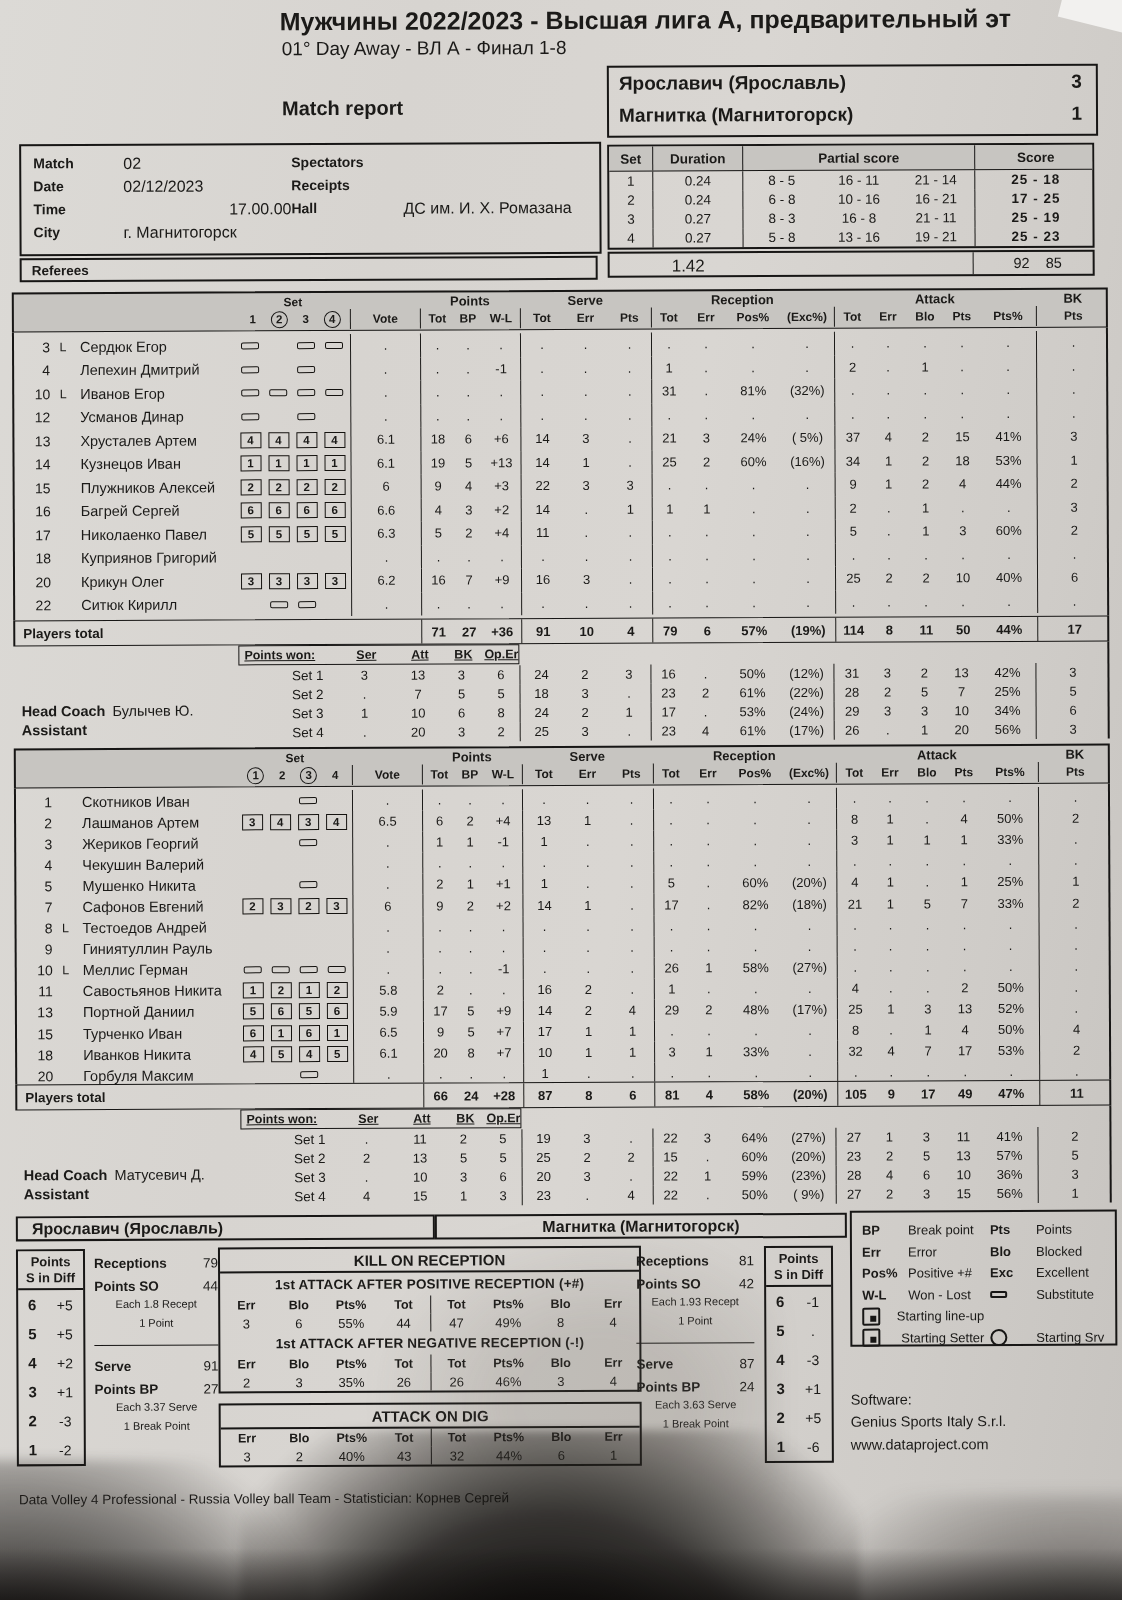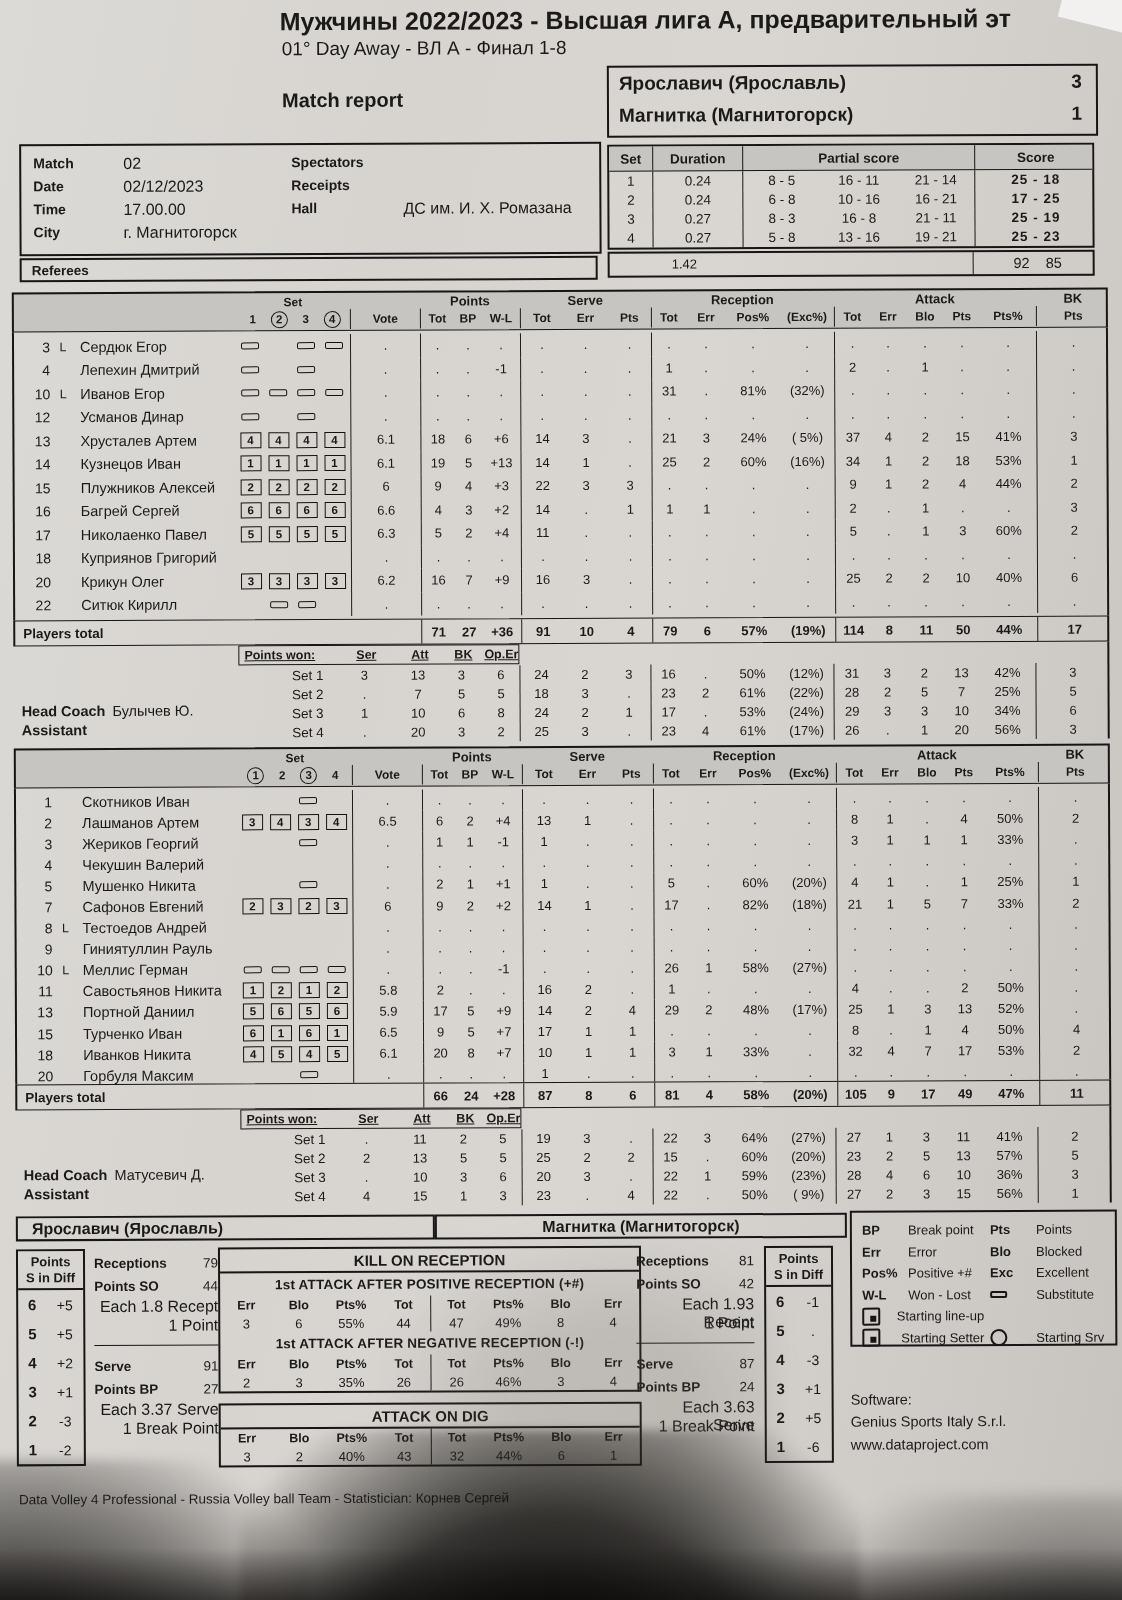--- a/index.html
+++ b/index.html
@@ -4,42 +4,42 @@
 <style>
   html,body{margin:0;padding:0;background:#4a4845;}
   .page{position:relative;width:1122px;height:1600px;overflow:hidden;
     background:linear-gradient(100deg,#dcdad6 0%,#d7d4d0 30%,#d9d6d2 55%,#cfccc8 82%,#c6c3bf 100%);
     font-family:"Liberation Sans","DejaVu Sans",sans-serif;color:#1b1a18;}
   .doc{position:absolute;inset:0;transform:rotate(-0.25deg);}
   .abs{position:absolute;}
   
   .title{left:283px;top:6px;width:835px;font-size:25px;font-weight:bold;white-space:nowrap;}
   .subtitle{left:285px;top:37px;font-size:19px;white-space:nowrap;}
-  .match-report{left:285px;top:88px;font-size:20px;font-weight:bold;}
+  .match-report{left:285px;top:96px;font-size:20px;font-weight:bold;}
   
   .score-box{left:610px;top:66px;width:487px;height:68px;border:2.4px solid #171615;}
   .score-row{display:flex;justify-content:space-between;align-items:center;height:32px;padding:0 14px 0 10px;}
   .sb-name,.sb-val{font-size:19px;font-weight:bold;}
   
   .info-box{left:22px;top:142px;width:578px;height:108px;border:2px solid #171615;}
   .mi-grid{display:grid;grid-template-columns:90px 168px 112px 200px;grid-auto-rows:23px;padding:9px 0 0 12px;}
   .mi-l{font-weight:bold;font-size:14px;}
   .mi-v{font-size:16px;}
   .referees{left:22px;top:256px;width:578px;height:24px;border:2px solid #171615;display:flex;align-items:center;padding-left:10px;font-weight:bold;font-size:13.5px;box-sizing:border-box;}
   
   .set-table{left:610px;top:145px;width:487px;border:2.2px solid #171615;box-sizing:border-box;}
   .st-head{display:grid;grid-template-columns:44px 90px 231px 122px;height:24px;background:#c7c5c1;border-bottom:1.8px solid #171615;}
   .st-head div{display:flex;align-items:center;justify-content:center;font-weight:bold;font-size:13.5px;}
   .st-row{display:grid;grid-template-columns:44px 90px 77px 77px 77px 122px;height:19px;}
   .st-row div{display:flex;align-items:center;justify-content:center;font-size:13.5px;}
   .vr{border-right:1.6px solid #171615;}
   .vl{border-left:1.6px solid #171615;}
   .st-score{font-weight:bold;font-size:14.5px;letter-spacing:1px;}
   .st-strip{left:610px;top:252px;width:487px;height:26px;border:2.2px solid #171615;box-sizing:border-box;}
-  .ts-dur{position:absolute;left:62px;top:3px;font-size:13px;}
+  .ts-dur{position:absolute;left:62px;top:3px;font-size:17px;}
   .ts-line{position:absolute;left:363px;top:0;bottom:0;border-left:1.8px solid #171615;}
   .ts-score{position:absolute;left:378px;top:3px;width:100px;display:flex;gap:16px;justify-content:center;font-size:14.5px;}
   
   .team-table{position:absolute;left:14px;width:1096px;}
   .g-main{display:grid;grid-template-columns:38px 22px 162px 114px 70px 34px 28px 38px 43px 45px 43px 35px 40px 54px 54px 36px 36px 38px 36px 56px 74px;}
   .g-sub{display:grid;grid-template-columns:225px 95px 62px 45px 42px 37px 43px 45px 43px 35px 40px 54px 54px 36px 36px 38px 36px 56px 74px;}
   .t-head{height:40px;background:#c7c5c1;border:2px solid #171615;border-bottom-width:1.7px;box-sizing:border-box;grid-template-rows:16px 20px;}
   .th-name{grid-column:1/4;grid-row:1/3;display:flex;align-items:center;padding-left:8px;font-size:19px;font-weight:bold;white-space:nowrap;overflow:hidden;}
   .th-set{grid-column:4;grid-row:1;display:flex;align-items:flex-end;justify-content:center;font-weight:bold;font-size:12px;}
   .th-sn{grid-column:4;grid-row:2;display:flex;align-items:center;justify-content:space-around;padding:0 4px;}
@@ -83,21 +83,21 @@
   .bar-home{left:14px;width:419px;padding-left:14px;}
   .bar-away{left:433px;width:412px;justify-content:center;}
   .sindiff{top:1247px;width:69px;border:2px solid #171615;box-sizing:border-box;}
   .sd-head{border-bottom:2px solid #171615;padding:3px 2px;text-align:center;font-weight:bold;font-size:13px;line-height:1.2;}
   .sd-row{height:29px;display:flex;align-items:center;}
   .sd-n{width:28px;text-align:center;font-weight:bold;font-size:15px;}
   .sd-d{flex:1;text-align:center;font-size:14px;}
   .summary{top:1250px;}
   .sum-row{display:flex;justify-content:space-between;font-size:13.5px;height:23px;align-items:center;}
   .sum-row b{font-size:13.5px;}
-  .sum-note{text-align:right;font-size:16px;height:19px;}
+  .sum-note{text-align:center;font-size:11px;height:19px;}
   .sum-hr{border-top:1.6px solid #171615;margin:9px 0;}
   .kbox{left:216px;width:423px;border:2px solid #171615;box-sizing:border-box;}
   .kb-title{height:22px;border-bottom:2px solid #171615;display:flex;align-items:center;justify-content:center;font-weight:bold;font-size:15px;}
   .kb-sub{height:23px;display:flex;align-items:center;justify-content:center;font-size:13.5px;font-weight:bold;letter-spacing:0.2px;}
   .kb-grid{display:grid;grid-template-columns:repeat(8,1fr);}
   .kb-c{display:flex;align-items:center;justify-content:center;font-size:13px;height:18px;}
   .kb-h{font-weight:bold;font-size:12.5px;}
   .mid{border-left:1.5px solid #171615;}
   .legend{left:848px;top:1212px;width:267px;height:136px;border:2px solid #171615;box-sizing:border-box;position:absolute;}
   .lg-col{position:absolute;top:7px;}
@@ -140,21 +140,21 @@
       </div>
     </div>
 
     <div class="abs info-box">
       <div class="mi-grid" id="mi-grid">
           <div class="mi-l" style="grid-area: 1 / 1;">Match</div>
           <div class="mi-v" style="grid-area: 1 / 2;">02</div>
           <div class="mi-l" style="grid-area: 2 / 1;">Date</div>
           <div class="mi-v" style="grid-area: 2 / 2;">02/12/2023</div>
           <div class="mi-l" style="grid-area: 3 / 1;">Time</div>
-          <div class="mi-v" style="grid-area: 3 / 2;">17.00.00</div>
+          <div class="mi-v" style="grid-area: 3 / 2; text-align: right;">17.00.00</div>
           <div class="mi-l" style="grid-area: 4 / 1;">City</div>
           <div class="mi-v" style="grid-area: 4 / 2;">г. Магнитогорск</div>
           <div class="mi-l" style="grid-area: 1 / 3;">Spectators</div>
           <div class="mi-v" style="grid-area: 1 / 4;"></div>
           <div class="mi-l" style="grid-area: 2 / 3;">Receipts</div>
           <div class="mi-v" style="grid-area: 2 / 4;"></div>
           <div class="mi-l" style="grid-area: 3 / 3;">Hall</div>
           <div class="mi-v" style="grid-area: 3 / 4;">ДС им. И. Х. Ромазана</div>
         </div>
     </div>

